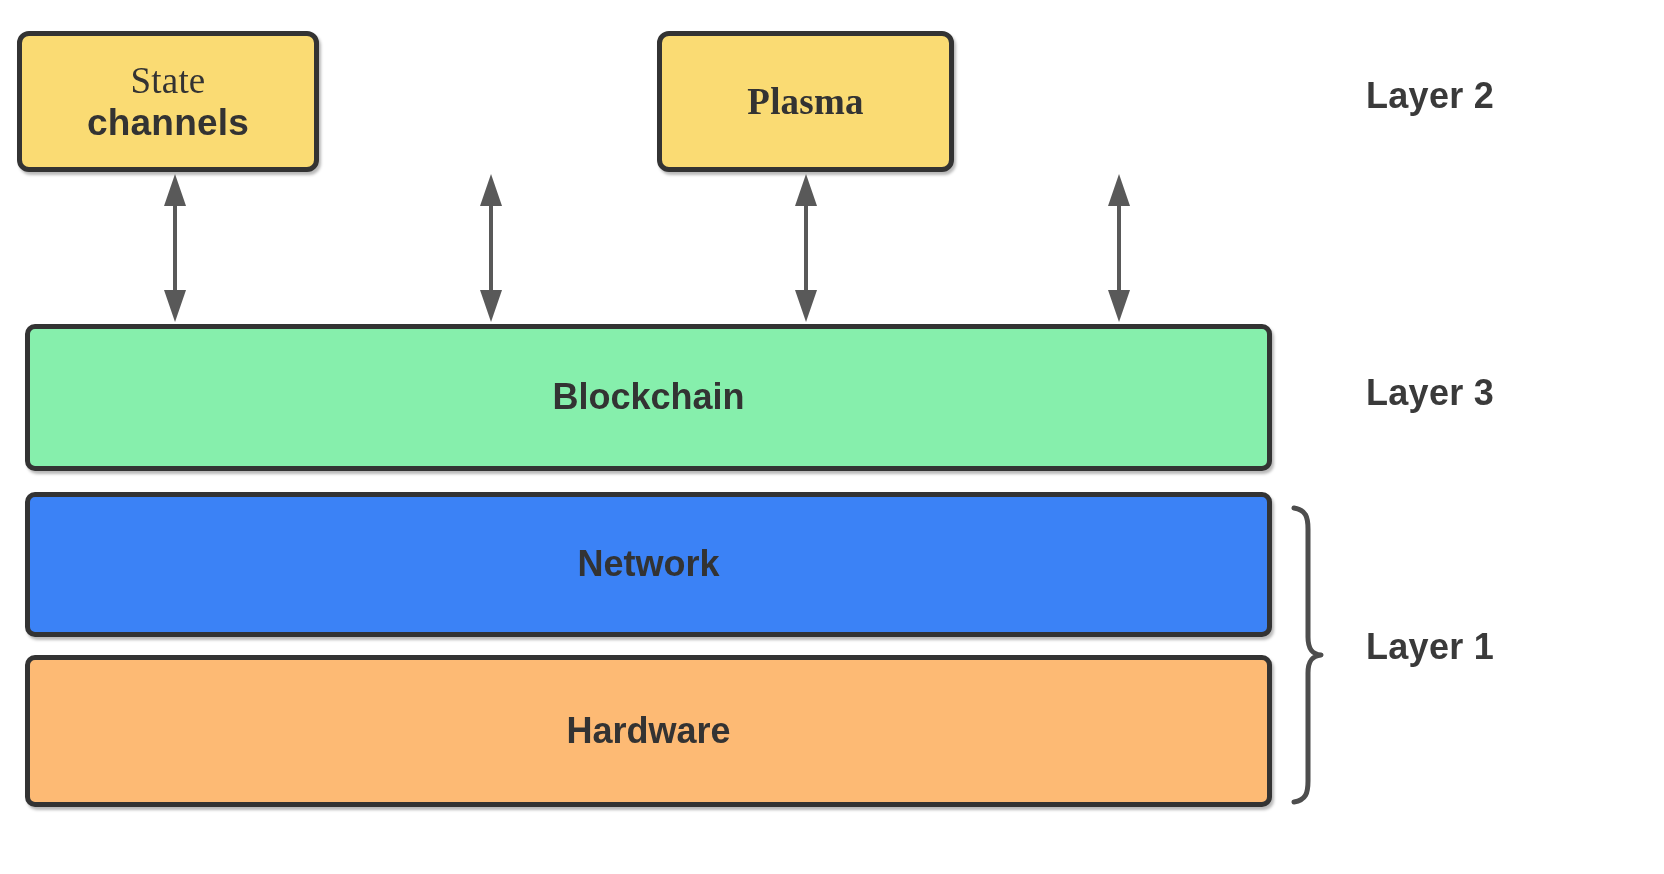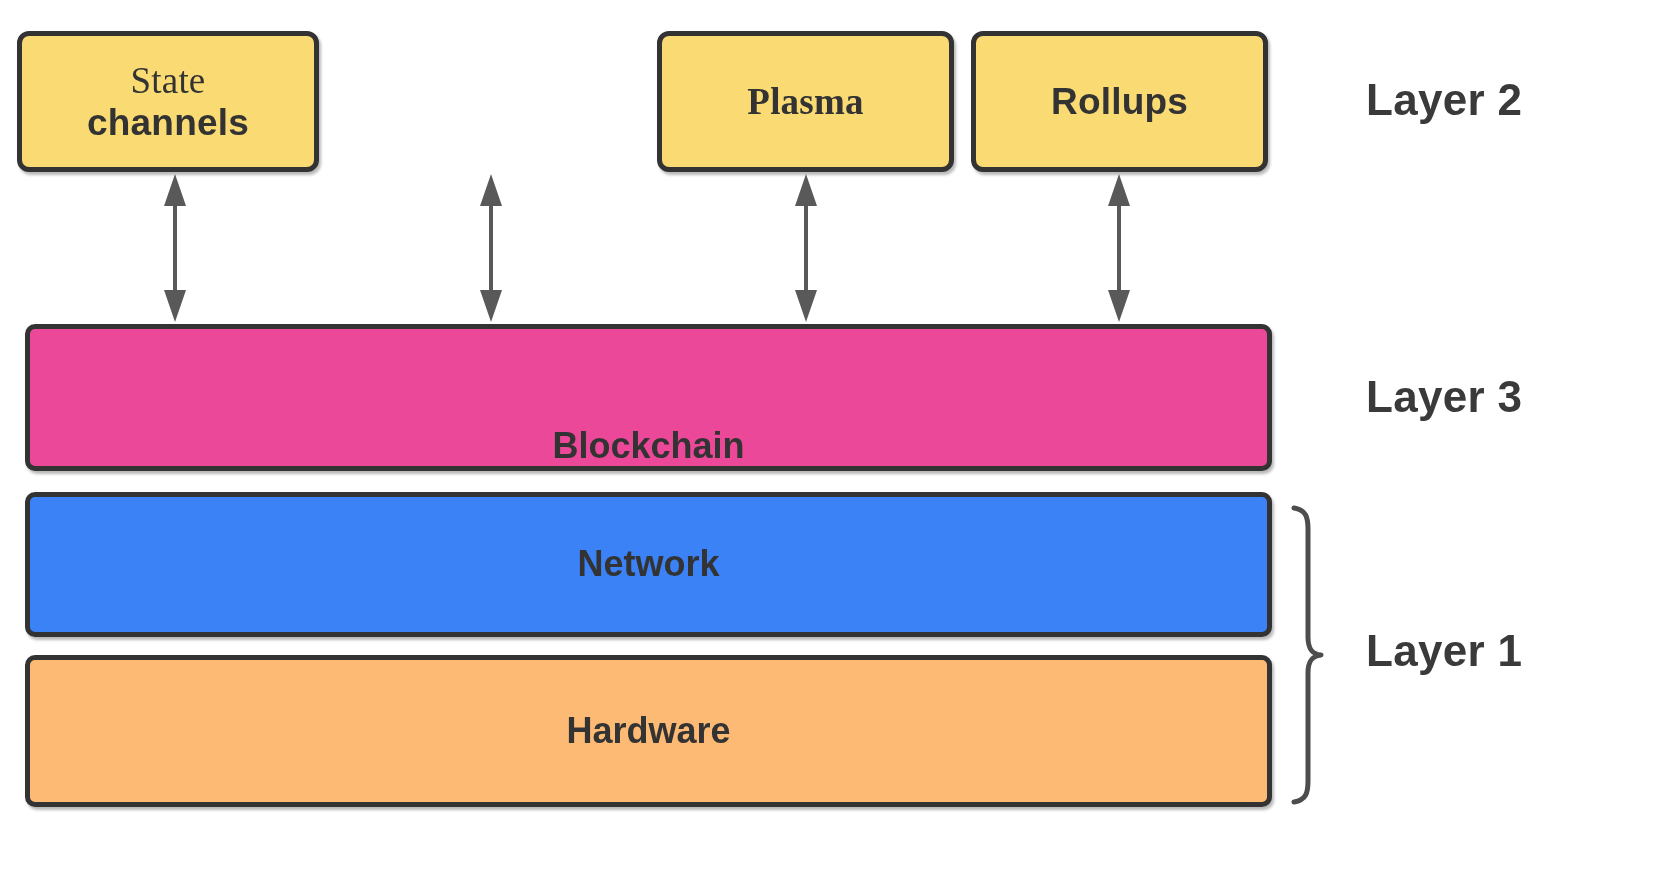--- a/index.html
+++ b/index.html
@@ -55,39 +55,39 @@
   #box-plasma            { left: 657px;  width: 297px; font-family: Liberation Serif, serif; }
   #box-rollups           { left: 971px;  width: 297px; }
 
   
   .bar {
     left: 25px;
     width: 1247px;
     font-size: 36px;
     border-radius: 10px;
   }
-  #bar-blockchain { top: 324px; height: 147px; background: #ec4899; align-items: flex-end; }
+  #bar-blockchain { top: 324px; height: 147px; background: #86efac; }
   #bar-network    { top: 492px; height: 145px; background: #3b82f6; }
   #bar-hardware   { top: 655px; height: 152px; background: #fdba74; }
 
   
   .arrow {
     position: absolute;
     top: 172px;
     width: 40px;
     height: 152px;
     margin-left: -20px;
   }
   .arrow svg { display: block; }
 
   
   .layer-label {
     position: absolute;
     color: #3a3a3a;
-    font-size: 44px;
+    font-size: 36px;
     font-weight: bold;
     letter-spacing: 0.3px;
     white-space: nowrap;
   }
   #label-layer2 { left: 1366px; top: 75px; }
   #label-layer1 { left: 1366px; top: 372px; }
   #label-layer0 { left: 1366px; top: 626px; }
 
   
   #brace-layer0 {
@@ -109,23 +109,20 @@
       <span class="lbl serif-word">State</span>
       <span class="lbl">channels</span>
     </span>
   </div>
 
 
   <div class="box l2box" id="box-plasma">
     <span class="lbl">Plasma</span>
   </div>
 
-  <div class="box l2box" id="box-rollups">
-    <span class="lbl">Rollups</span>
-  </div>
 
   <div class="arrow" style="left:175px">
     <svg width="40" height="152" viewBox="0 0 40 152" aria-hidden="true">
       <line x1="20" y1="14" x2="20" y2="138" stroke="#595959" stroke-width="4"></line>
       <polygon points="20,2 31,34 9,34" fill="#595959"></polygon>
       <polygon points="20,150 31,118 9,118" fill="#595959"></polygon>
     </svg>
   </div>
 
   <div class="arrow" style="left:491px">

